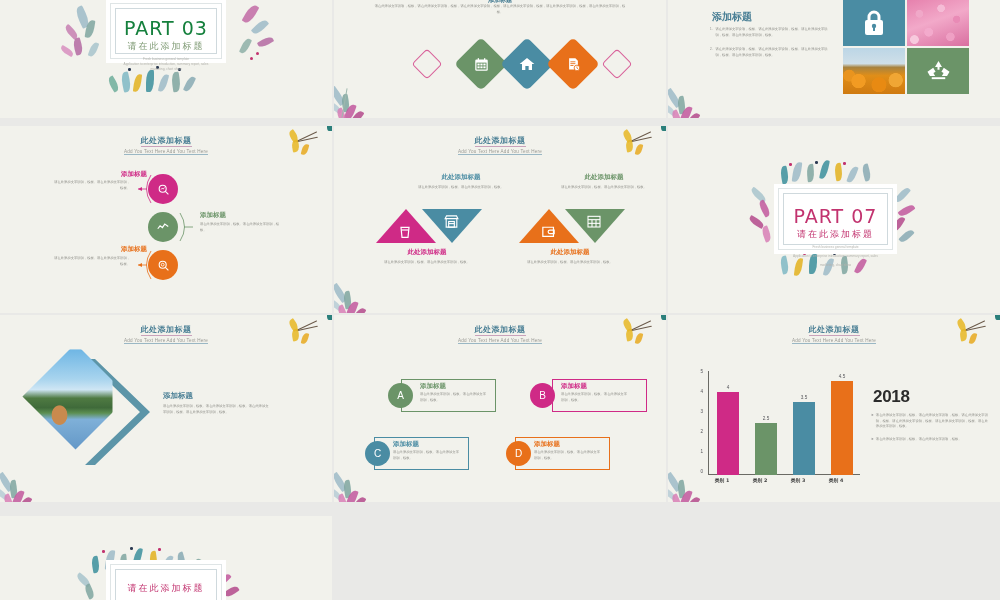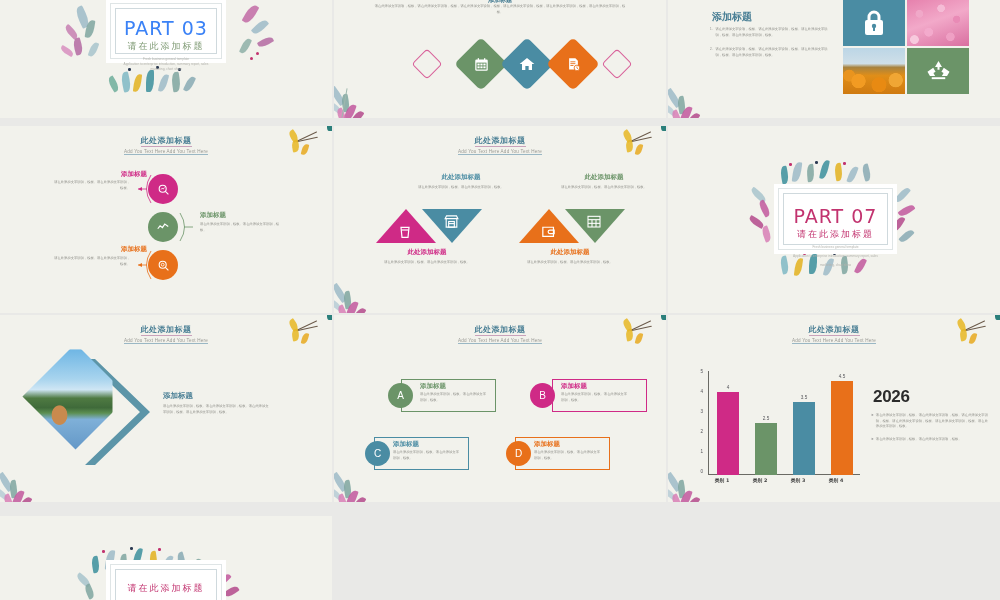--- a/index.html
+++ b/index.html
@@ -136,21 +136,21 @@
       <div class="leaf" style="left:112px;top:78px;width:8px;height:20px;background:#7fa6a0;transform:rotate(-8deg);"></div>
       <div class="leaf" style="left:50px;top:82px;width:7px;height:16px;background:#6fae9b;transform:rotate(-30deg);"></div>
       <div class="leaf" style="left:126px;top:82px;width:7px;height:16px;background:#88aab4;transform:rotate(25deg);"></div>
       <div class="berry" style="left:68px;top:74px;width:2.5px;height:2.5px;background:#2c3a52;"></div>
       <div class="berry" style="left:96px;top:72px;width:2.5px;height:2.5px;background:#2c3a52;"></div>
       <div class="berry" style="left:118px;top:74px;width:2.5px;height:2.5px;background:#2c3a52;"></div>
     </div>
 
     <div class="part-card" style="left:110px;top:3px;width:112px;height:56px;">
       <div class="part-inner"></div>
-      <div class="part-num cn" style="color:#3b82f6;margin-top:13px;text-align:center;">PART 03</div>
+      <div class="part-num cn" style="color:#15803d;margin-top:13px;text-align:center;">PART 03</div>
       <div class="part-cn cn" style="color:#7f9a74;">请在此添加标题</div>
       <div class="part-en">Fresh business general template</div>
       <div class="part-en" style="margin-top:0;">Application to enterprise introduction, summary report, sales</div>
       <div class="part-en" style="margin-top:0;">marketing, chart show</div>
     </div>
   </div>
 
   <div class="slide" style="left:334px;top:0;width:332px;height:118px;">
     <div class="cn" style="position:absolute;left:0;right:0;top:-4px;text-align:center;font-size:6px;font-weight:bold;color:#4a7f95;">添加标题</div>
     <div class="cn tiny2" style="position:absolute;left:40px;right:40px;top:4px;text-align:center;">请在此添加文字说明，模板，请在此添加文字说明，模板，请在此添加文字说明，模板，请在此添加文字说明，模板，请在此添加文字说明，模板，请在此添加文字说明，模板。</div>
@@ -537,21 +537,21 @@
         <div class="bar" style="left:122px;width:22px;height:93.6px;background:#e8701a;"></div>
         <div class="barlabel" style="left:119px;bottom:95.6px;width:28px;">4.5</div>
       </div>
 
       <div class="xtick cn" style="left:11px;top:112px;width:38px;">类别 1</div>
       <div class="xtick cn" style="left:49px;top:112px;width:38px;">类别 2</div>
       <div class="xtick cn" style="left:87px;top:112px;width:38px;">类别 3</div>
       <div class="xtick cn" style="left:125px;top:112px;width:38px;">类别 4</div>
     </div>
 
-    <div class="year" style="position:absolute;left:205px;top:72px;">2026</div>
+    <div class="year" style="position:absolute;left:205px;top:72px;">2018</div>
 
     <div style="position:absolute;left:203px;top:98px;width:118px;">
       <div style="display:flex;gap:2px;">
         <span style="font-size:3.4px;color:#888;">➤</span>
         <span class="cn tiny2">请在此添加文字说明，模板。请在此添加文字说明，模板。请在此添加文字说明，模板。请在此添加文字说明，模板。请在此添加文字说明，模板。请在此添加文字说明，模板。</span>
       </div>
       <div style="display:flex;gap:2px;margin-top:7px;">
         <span style="font-size:3.4px;color:#888;">➤</span>
         <span class="cn tiny2">请在此添加文字说明，模板。请在此添加文字说明，模板。</span>
       </div>

